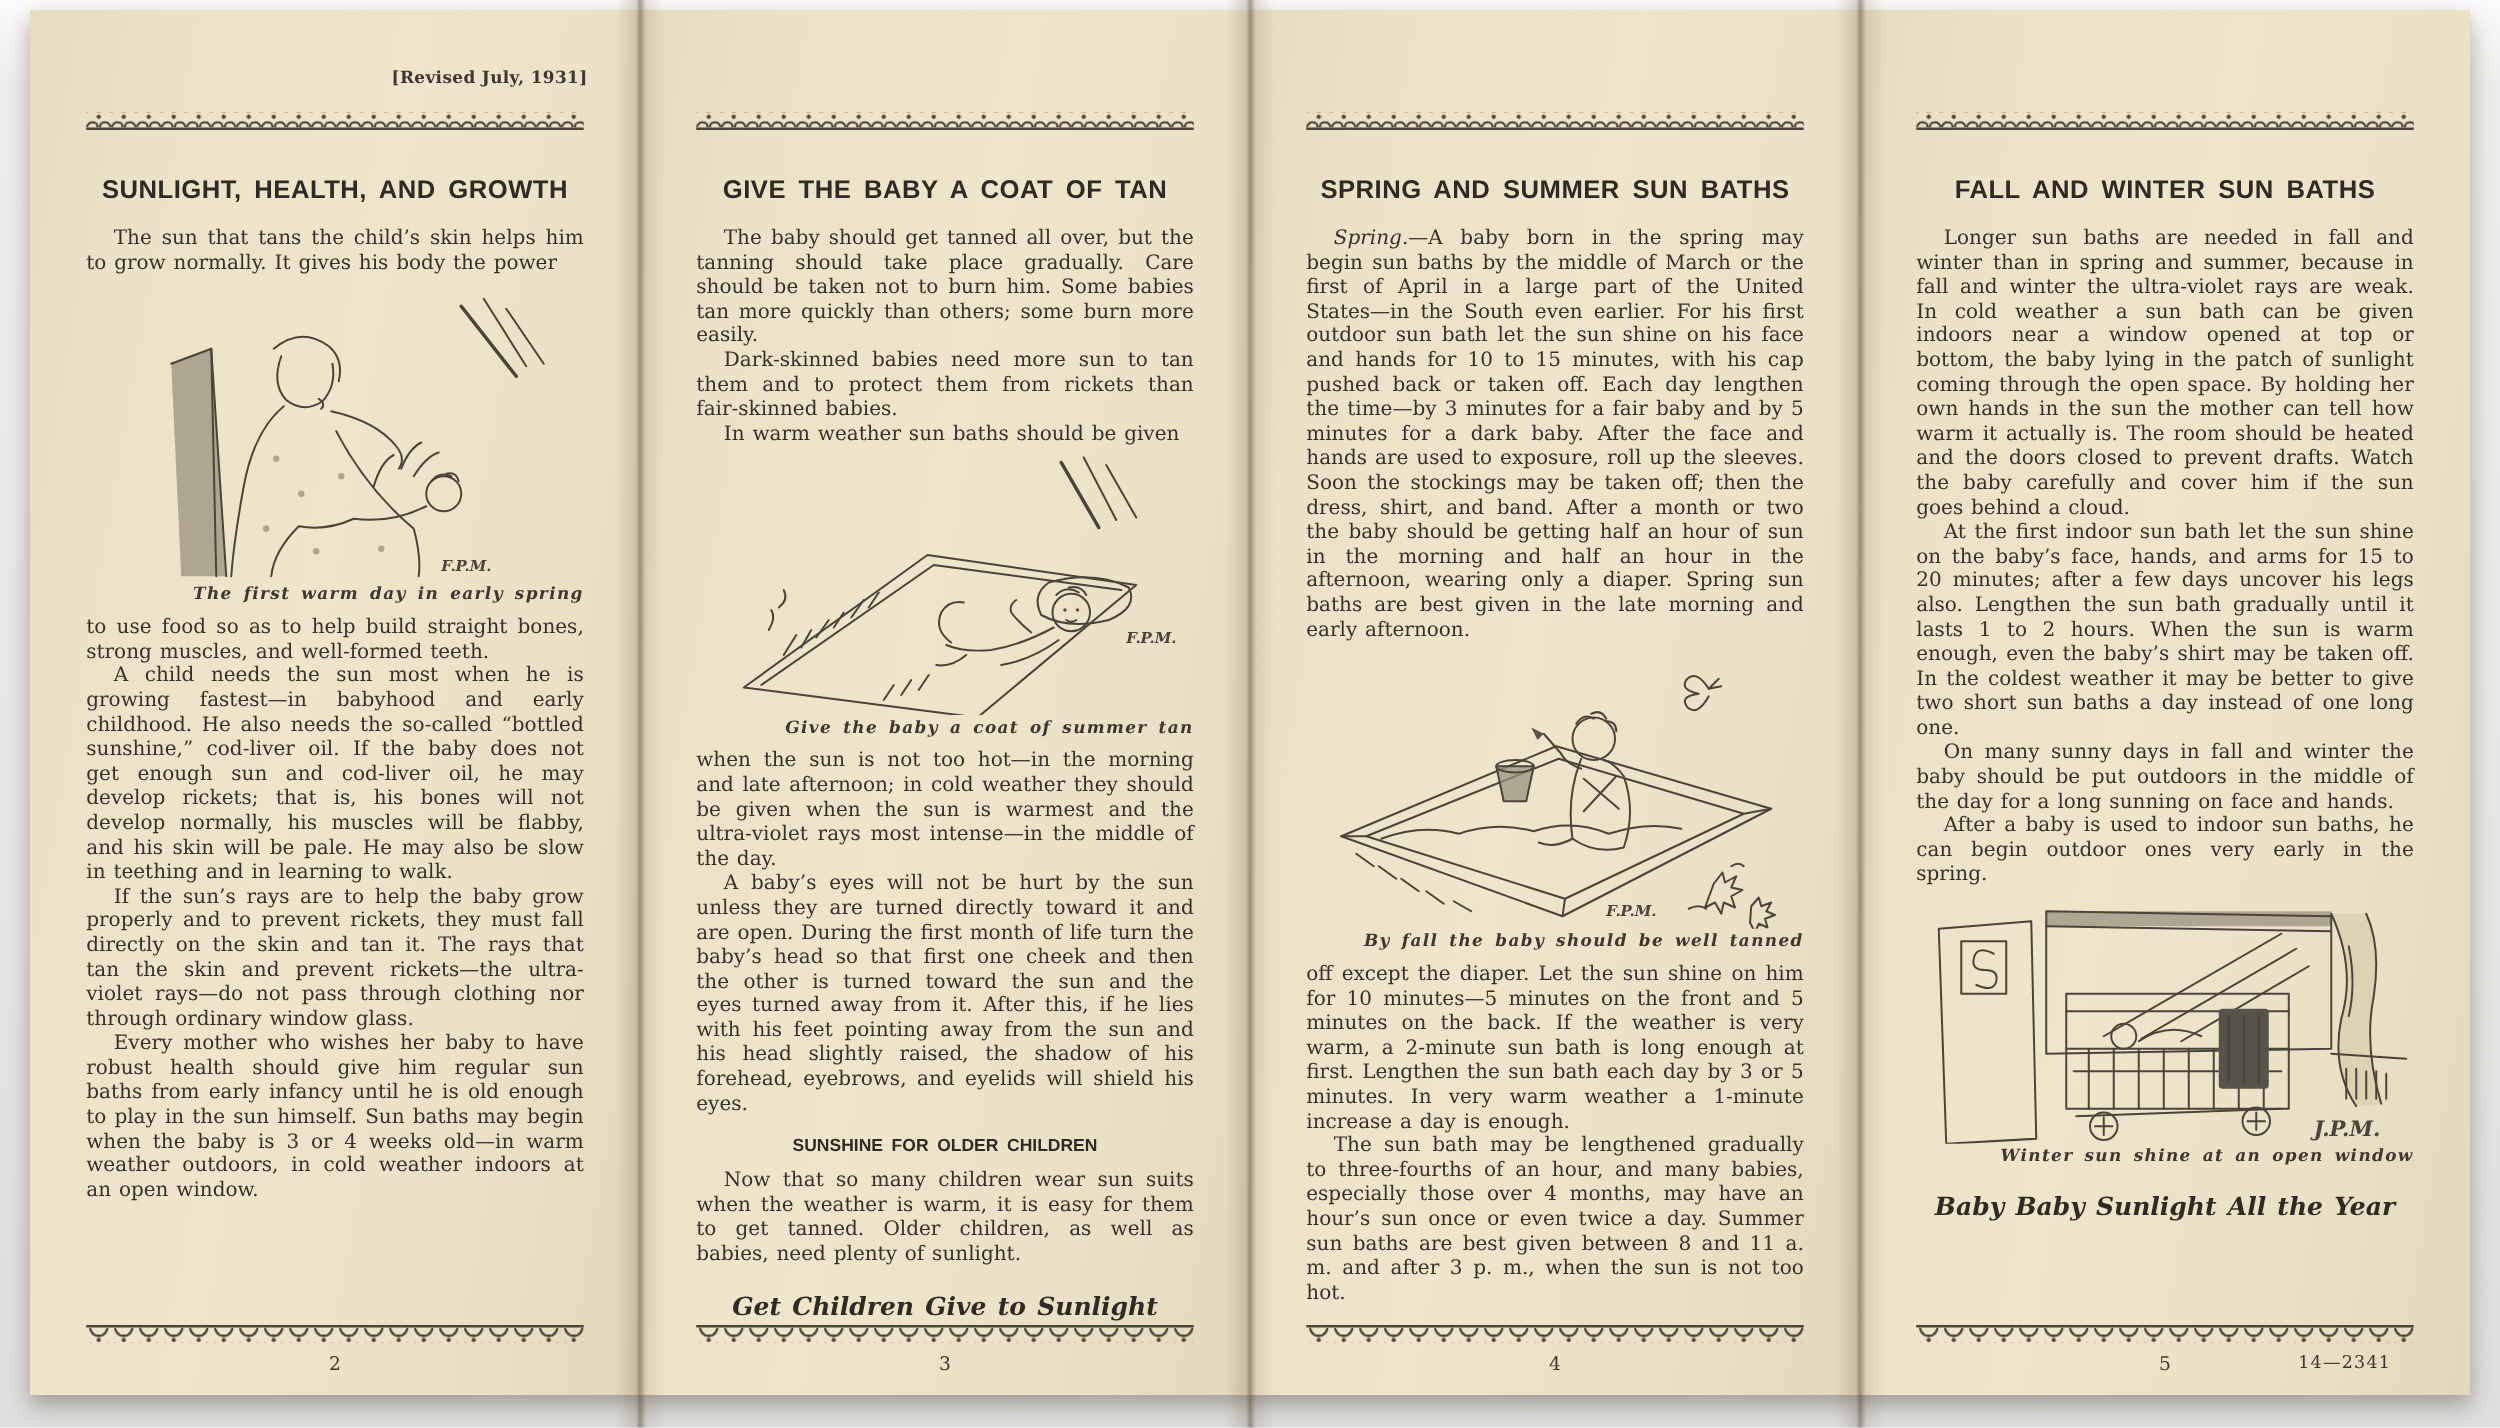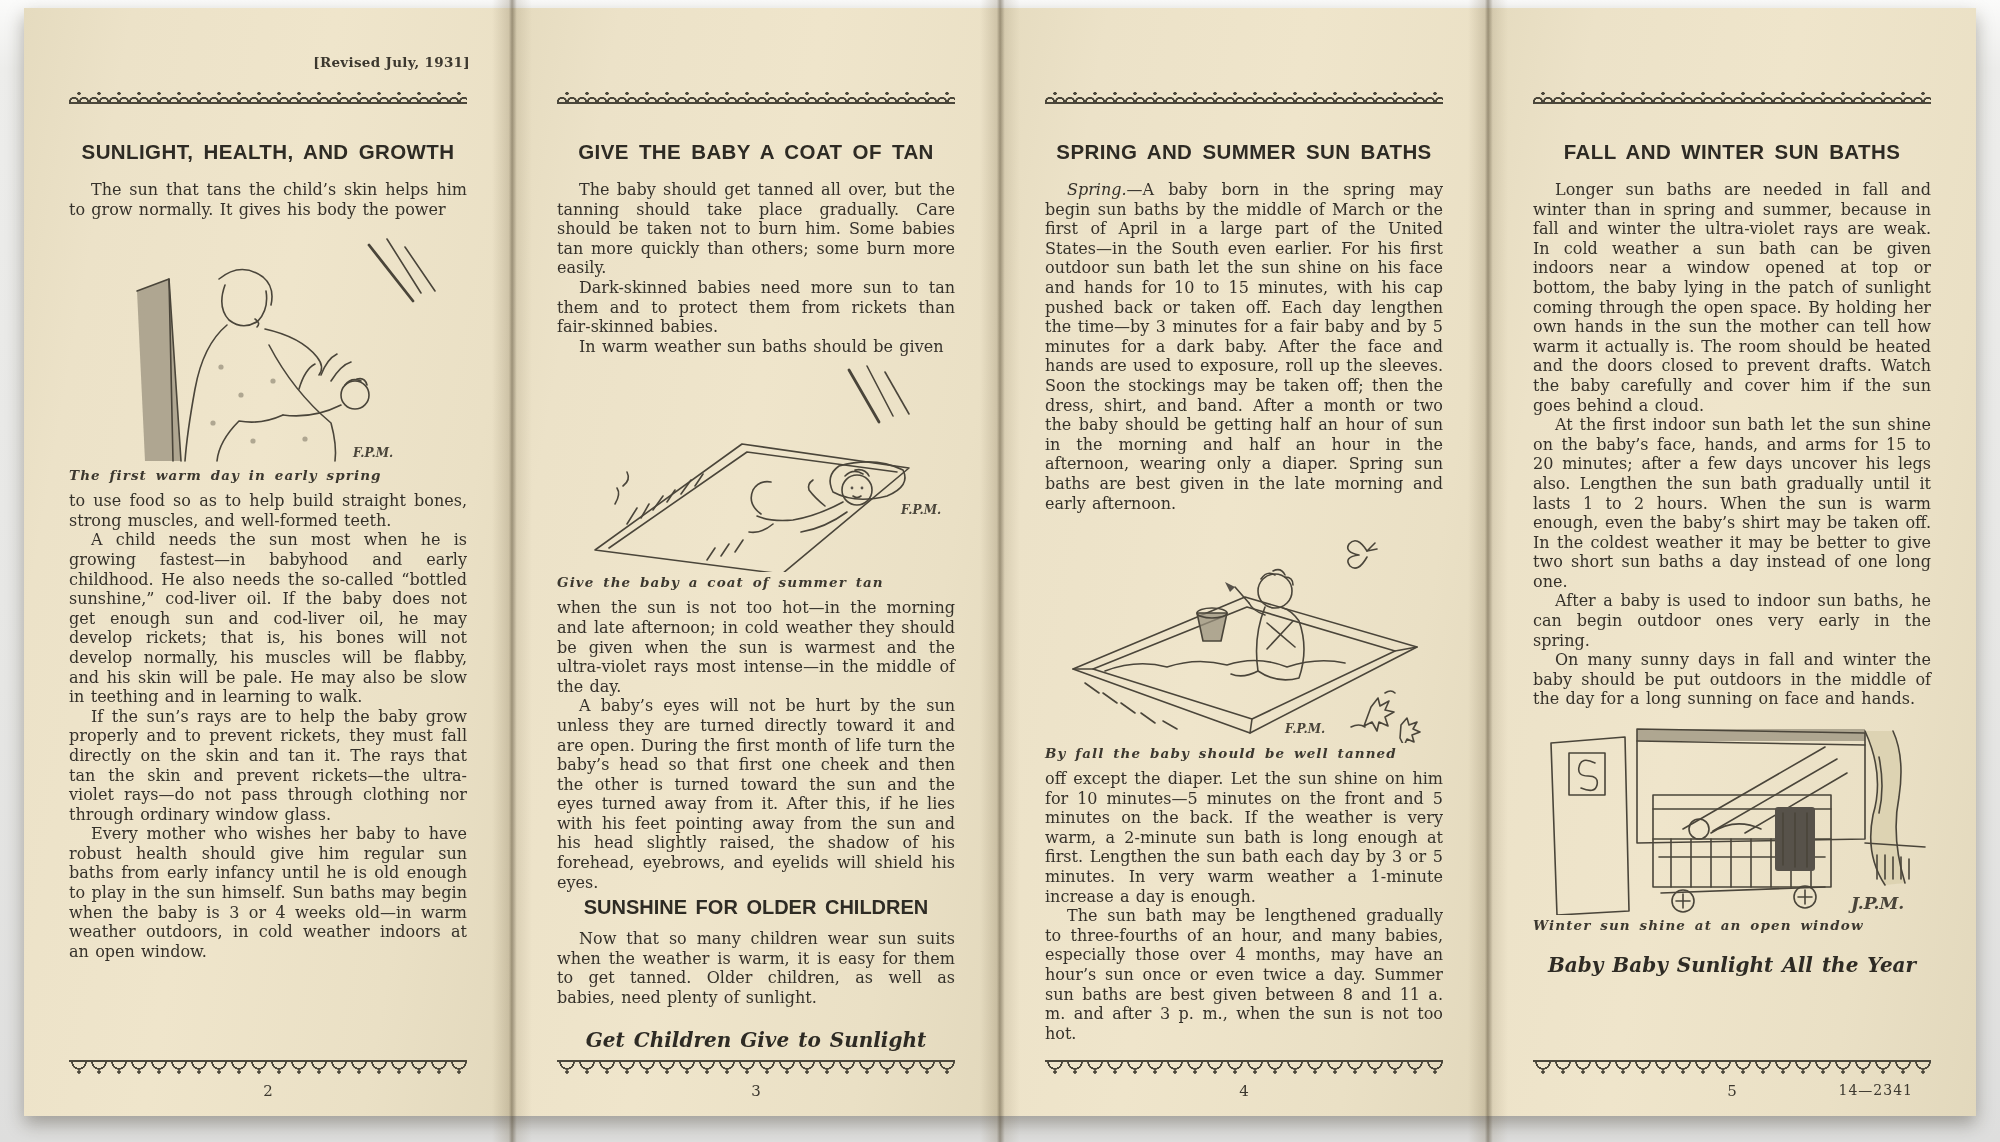--- a/index.html
+++ b/index.html
@@ -46,33 +46,33 @@
       radial-gradient(circle at 10px 10px, #4a463a 1.5px, rgba(0,0,0,0) 1.9px);
     background-size:20px 12px;background-repeat:repeat-x;
   }
   .panel-title{
     font-family:"Liberation Sans", sans-serif;font-weight:700;
     font-size:20.5px;letter-spacing:.4px;word-spacing:4px;
     text-align:center;margin:36px 0 16px;color:#2e2b24;
   }
   .subheading{
     font-family:"Liberation Sans", sans-serif;font-weight:700;
-    font-size:20px;word-spacing:3px;text-align:center;margin:4px 0 10px;color:#2e2b24;
+    font-size:14px;word-spacing:3px;text-align:center;margin:16px 0 10px;color:#2e2b24;
   }
   p.body{
     font-size:16px;line-height:19.6px;text-align:justify;
     margin:0;text-indent:22px;word-spacing:1.2px;color:#35312a;
   }
   p.body.noindent{text-indent:0;}
   p.body i.lead{font-style:italic;}
   .figure{margin:8px 0 2px;text-align:center;}
   .figure svg{display:block;margin:0 auto;}
   .fig-caption{
     font-style:italic;font-weight:bold;font-size:13.5px;
-    letter-spacing:1.1px;word-spacing:3px;text-align:left;
+    letter-spacing:1.1px;word-spacing:3px;text-align:right;
     margin:2px 0 8px;color:#3c382f;
   }
   .slogan{
     font-style:italic;font-weight:bold;font-size:20px;
     text-align:center;margin-top:20px;color:#2e2b24;word-spacing:2px;
   }
   .panel-footer{position:absolute;left:45px;right:45px;bottom:16px;z-index:2;}
   .page-row{position:relative;margin-top:8px;text-align:center;font-size:15px;color:#3c382f;}
   .form-number{position:absolute;right:18px;top:0;font-size:14px;letter-spacing:1px;}
   
@@ -221,22 +221,22 @@
       <div class="page-row"><span>4</span></div>
     </div>
   </section>
 
   <section class="panel">
     <div class="content">
       <div class="orn-top"></div>
       <h1 class="panel-title">FALL AND WINTER SUN BATHS</h1>
       <p class="body">Longer sun baths are needed in fall and winter than in spring and summer, because in fall and winter the ultra-violet rays are weak.  In cold weather a sun bath can be given indoors near a window opened at top or bottom, the baby lying in the patch of sunlight coming through the open space.  By holding her own hands in the sun the mother can tell how warm it actually is.  The room should be heated and the doors closed to prevent drafts.  Watch the baby carefully and cover him if the sun goes behind a cloud.</p>
       <p class="body">At the first indoor sun bath let the sun shine on the baby’s face, hands, and arms for 15 to 20 minutes; after a few days uncover his legs also.  Lengthen the sun bath gradually until it lasts 1 to 2 hours.  When the sun is warm enough, even the baby’s shirt may be taken off. In the coldest weather it may be better to give two short sun baths a day instead of one long one.</p>
+      <p class="body">On many sunny days in fall and winter the baby should be put outdoors in the middle of the day for a long sunning on face and hands.</p>
       <p class="body">After a baby is used to indoor sun baths, he can begin outdoor ones very early in the spring.</p>
-      <p class="body">On many sunny days in fall and winter the baby should be put outdoors in the middle of the day for a long sunning on face and hands.</p>
       <div class="figure">
         <svg width="398" height="198" viewBox="0 0 398 198">
           <path class="sk" d="M18 26 L92 20 L96 194 L24 198 Z"></path>
           <rect class="sk" x="36" y="36" width="36" height="42"></rect>
           <path class="sk" d="M62 46 q-14 -7 -16 4 q-2 9 9 9 q11 0 9 9 q-2 9 -16 3"></path>
           <rect class="fmid" x="104" y="12" width="228" height="12"></rect>
           <path class="sk" d="M104 12 L332 16 L332 122 L104 126 Z"></path>
           <path class="sk" d="M104 24 L332 28"></path>
           <path class="sk" d="M150 112 L292 30 M180 114 L304 42 M212 116 L314 56"></path>
           <path class="fsoft" d="M332 14 Q352 58 340 98 Q332 138 352 168 L372 166 Q358 118 366 78 Q372 38 360 14 Z"></path>

